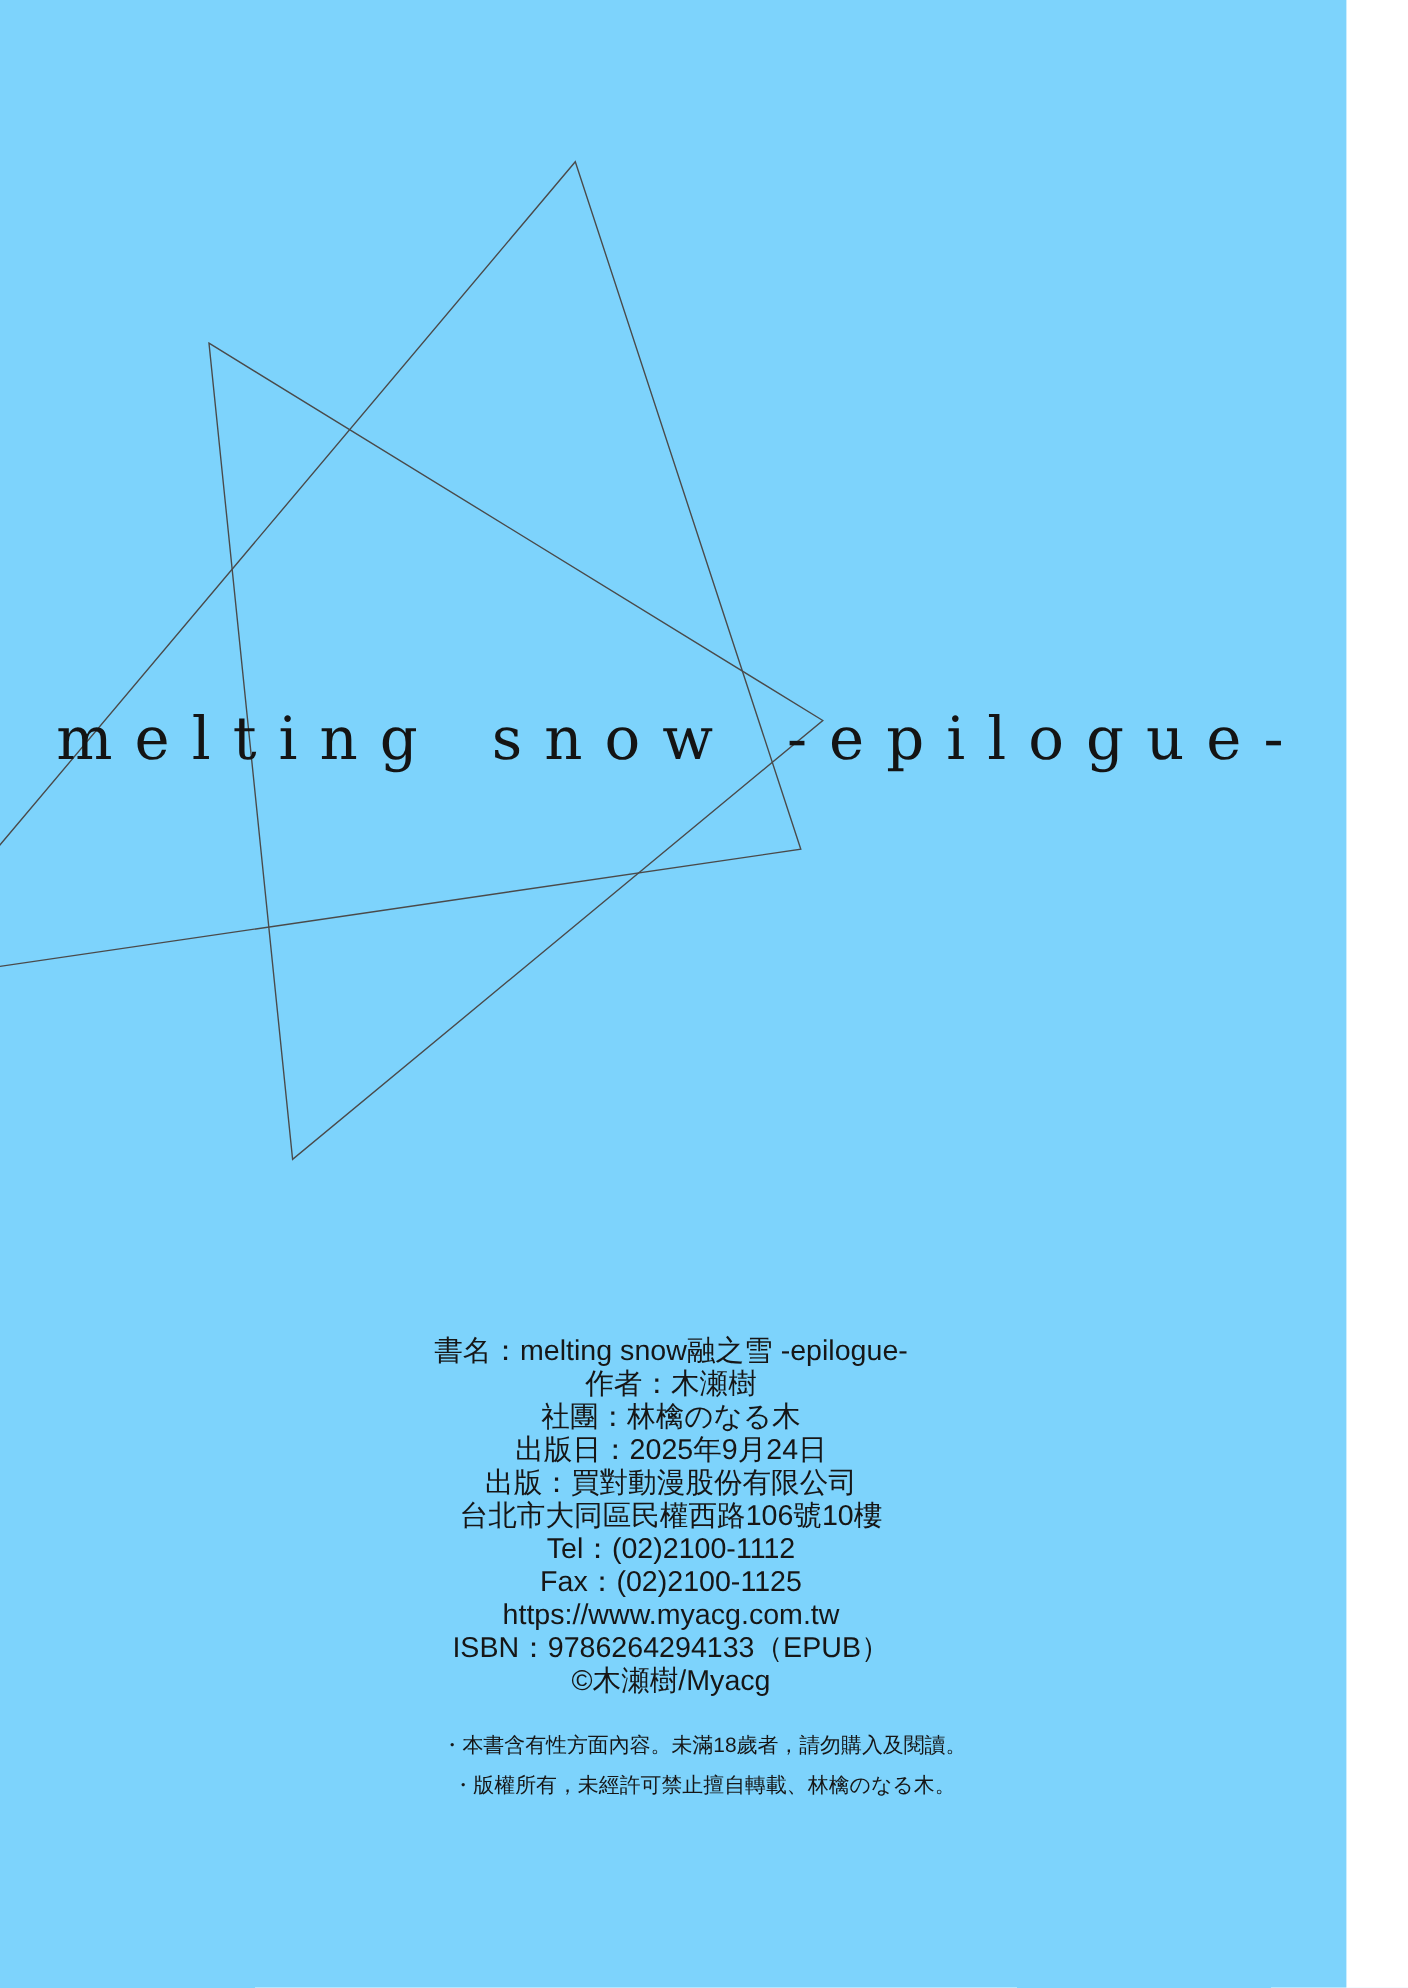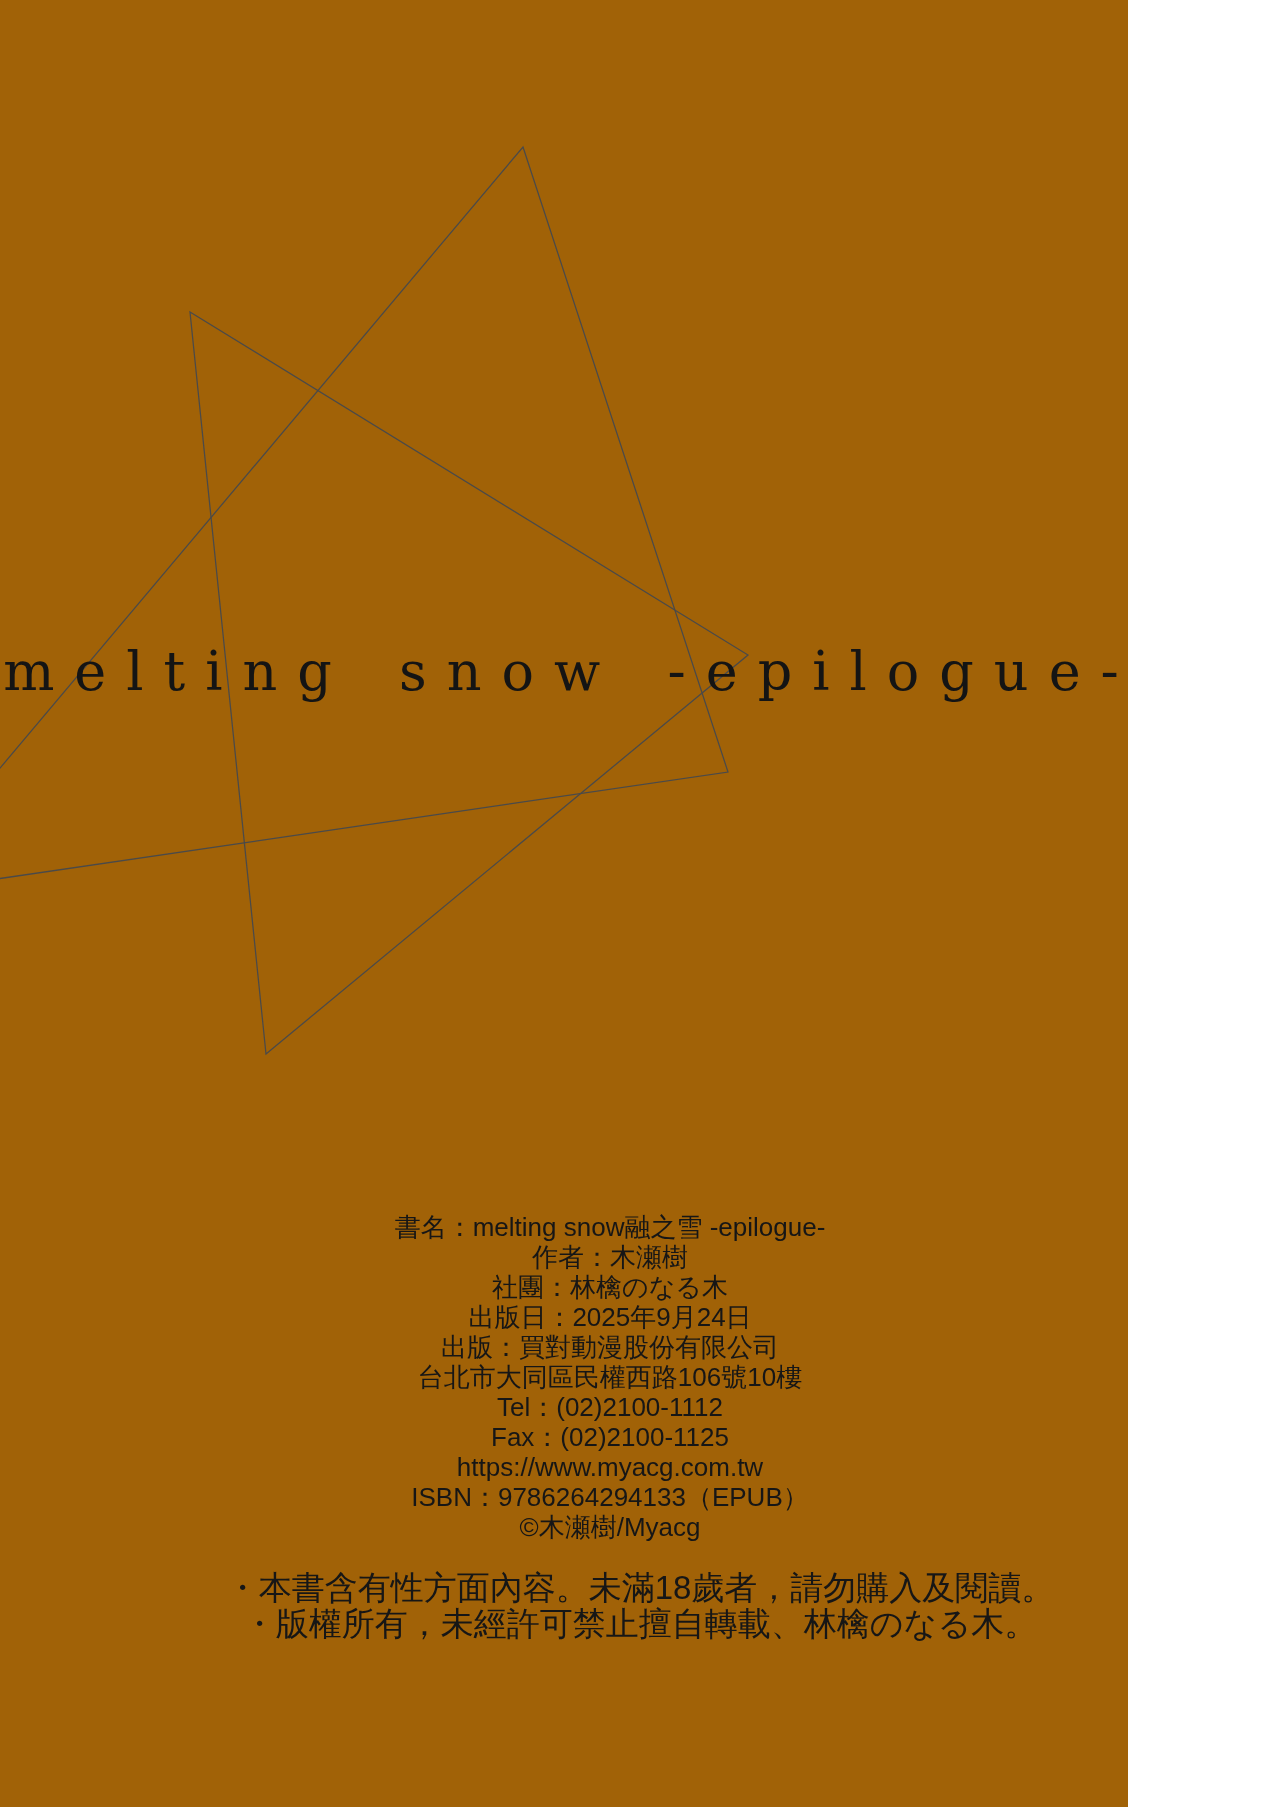--- a/index.html
+++ b/index.html
@@ -2,23 +2,23 @@
 <html><head>
 <meta charset="utf-8">
 <style>
   html, body {
     margin: 0;
     padding: 0;
     background: #ffffff;
   }
   .page {
     position: relative;
-    width: 1128px;
+    width: 1224px;
     height: 1807px;
-    background: #a16207;
+    background: #7dd3fc;
     overflow: hidden;
     font-family: "Liberation Sans", "DejaVu Sans", sans-serif;
   }
   .line-art {
     position: absolute;
     left: 0;
     top: 0;
     width: 1280px;
     height: 1807px;
   }
@@ -54,21 +54,21 @@
   }
   .colophon .c-line {
     white-space: nowrap;
   }
   .warnings {
     position: absolute;
     top: 1570px;
     left: 0;
     width: 1280px;
     text-align: center;
-    font-size: 33px;
+    font-size: 19px;
     line-height: 36px;
     font-weight: 500;
     color: #161616;
   }
   .warnings .w-line {
     white-space: nowrap;
   }
 </style>
 </head>
 <body>

